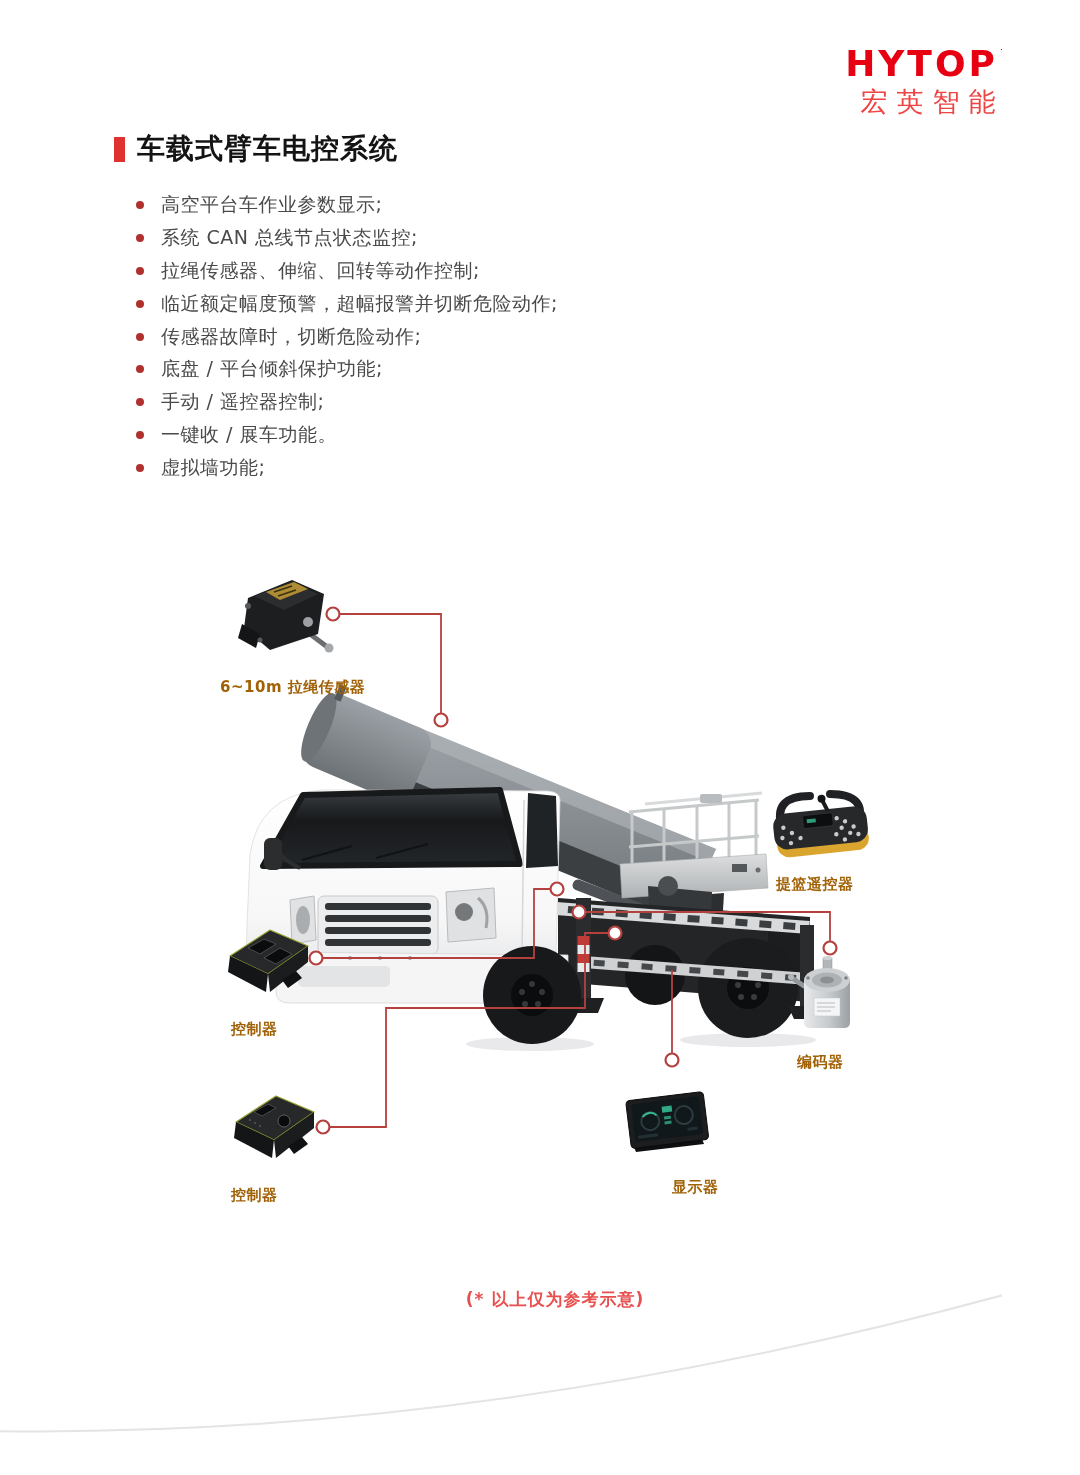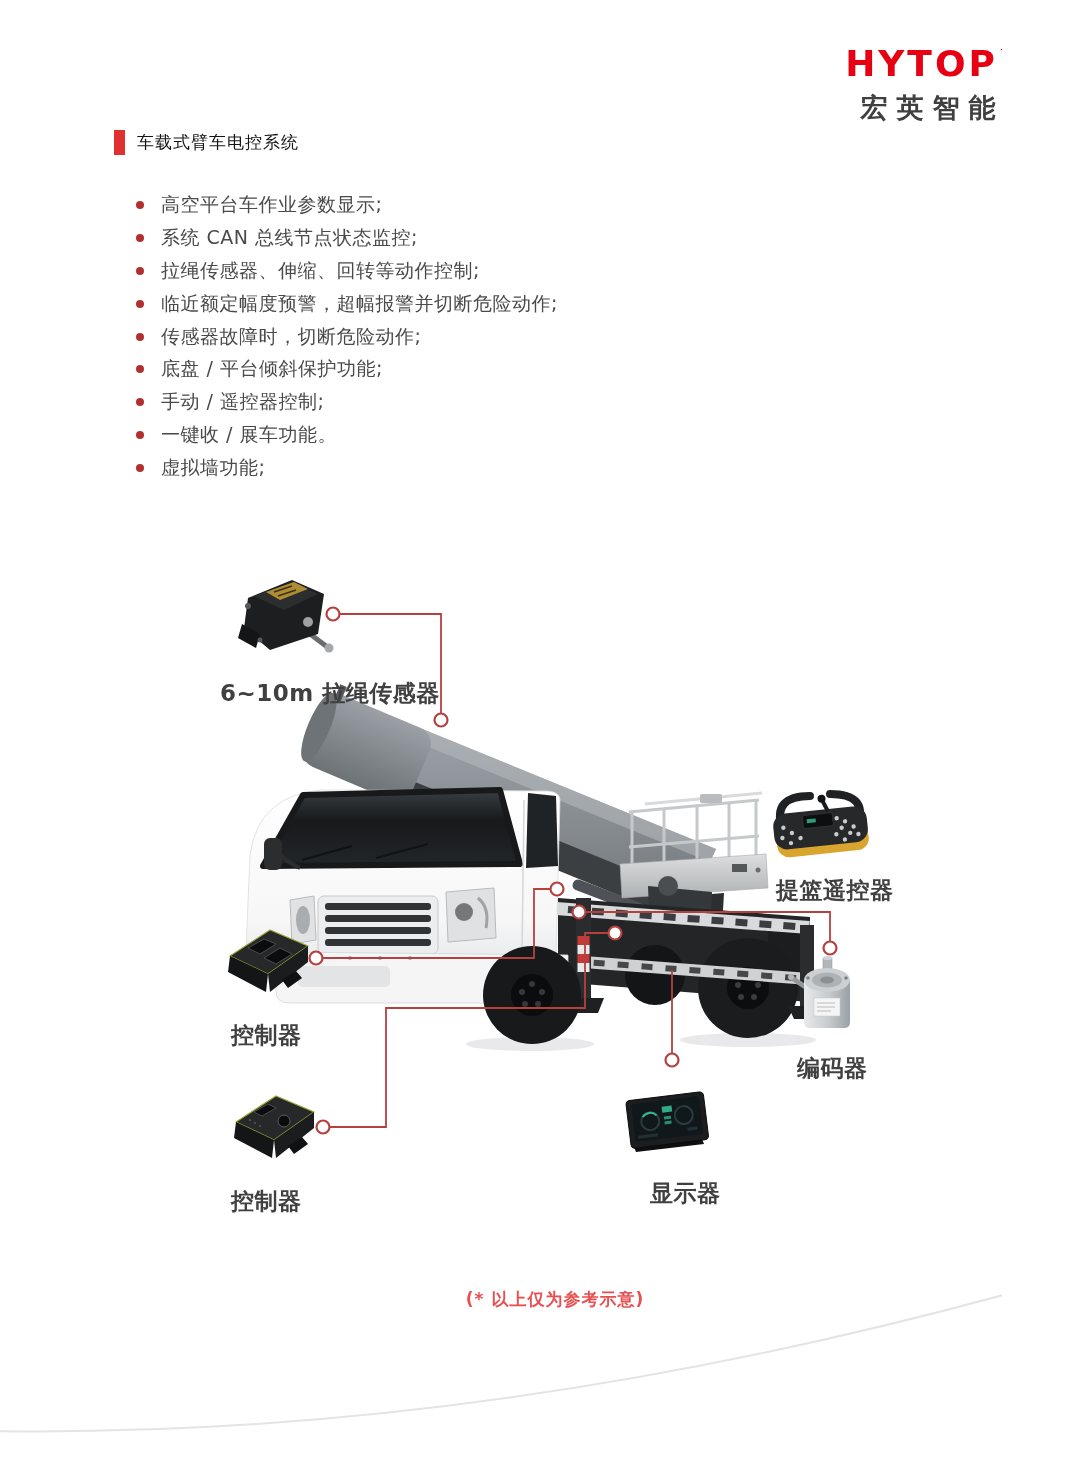--- a/index.html
+++ b/index.html
@@ -3,35 +3,35 @@
 <meta charset="utf-8">
 <style>
   html,body{margin:0;padding:0;background:#ffffff;}
   body{font-family:"DejaVu Sans","Liberation Sans",sans-serif;}
   .page{position:relative;width:1002px;height:1475px;background:#ffffff;overflow:hidden;}
 
   
   .logo{position:absolute;top:46px;left:843px;width:170px;text-align:center;line-height:1;}
   .logo .en{font-size:36px;font-weight:bold;color:#e60012;letter-spacing:3px;white-space:nowrap;}
   .logo .tm{font-size:12px;color:#e60012;vertical-align:18px;letter-spacing:0;margin-left:1px;}
-  .logo .cn{margin-top:12px;font-size:27px;font-weight:bold;color:#404040;letter-spacing:9px;margin-right:-9px;white-space:nowrap;}
+  .logo .cn{margin-top:6px;font-size:27px;font-weight:normal;color:#ef4444;letter-spacing:9px;margin-right:-9px;white-space:nowrap;}
 
   
   .title-row{position:absolute;left:114px;top:130px;display:flex;align-items:center;}
   .accent-bar{width:11px;height:25px;background:#e03131;margin-right:12px;}
-  .page-title{font-size:17px;font-weight:normal;color:#141414;letter-spacing:1px;white-space:nowrap;}
+  .page-title{font-size:28px;font-weight:bold;color:#141414;letter-spacing:1px;white-space:nowrap;}
 
   
   .features{position:absolute;left:136px;top:189px;list-style:none;margin:0;padding:0;}
   .features li{display:flex;align-items:center;height:32.8px;}
   .features .dot{width:8px;height:8px;border-radius:50%;background:#b0302e;margin-right:17px;flex:none;}
   .features .ftext{font-size:19px;color:#4a4a4a;letter-spacing:.5px;white-space:nowrap;}
 
   
-  .dlabel{position:absolute;color:#404040;font-weight:bold;font-size:23px;letter-spacing:.5px;white-space:nowrap;}
+  .dlabel{position:absolute;color:#a16207;font-weight:bold;font-size:15px;letter-spacing:.5px;white-space:nowrap;}
 
   
   .footnote{position:absolute;top:1288px;left:0;width:1054px;text-align:center;
             color:#e85050;font-weight:bold;font-size:17px;letter-spacing:1px;margin-left:28px;}
 
   svg.canvas{position:absolute;left:0;top:0;}
 </style>
 </head>
 <body>
 
@@ -402,17 +402,17 @@
         <span class="dot"></span>
         <span class="ftext">虚拟墙功能;</span>
       </li>
     </ul>
 
   <div class="dlabel" style="left:220px;top:678px;">6~10m 拉绳传感器</div>
   <div class="dlabel" style="left:776px;top:875px;">提篮遥控器</div>
   <div class="dlabel" style="left:231px;top:1020px;">控制器</div>
   <div class="dlabel" style="left:797px;top:1053px;">编码器</div>
   <div class="dlabel" style="left:231px;top:1186px;">控制器</div>
-  <div class="dlabel" style="left:650px;top:1178px;font-family:Liberation Mono, monospace;">显示器</div>
+  <div class="dlabel" style="left:672px;top:1178px;font-family:Liberation Mono, monospace;">显示器</div>
 
   <div class="footnote">(* 以上仅为参考示意)</div>
 
 </div>
 
 </body></html>

